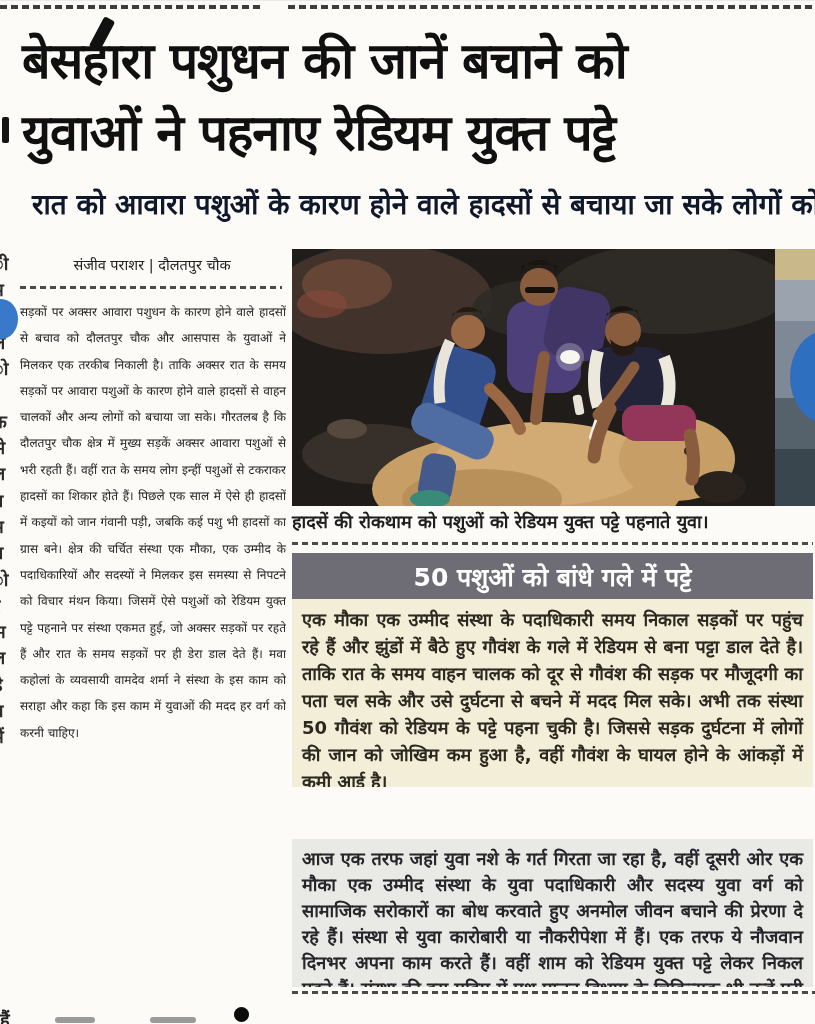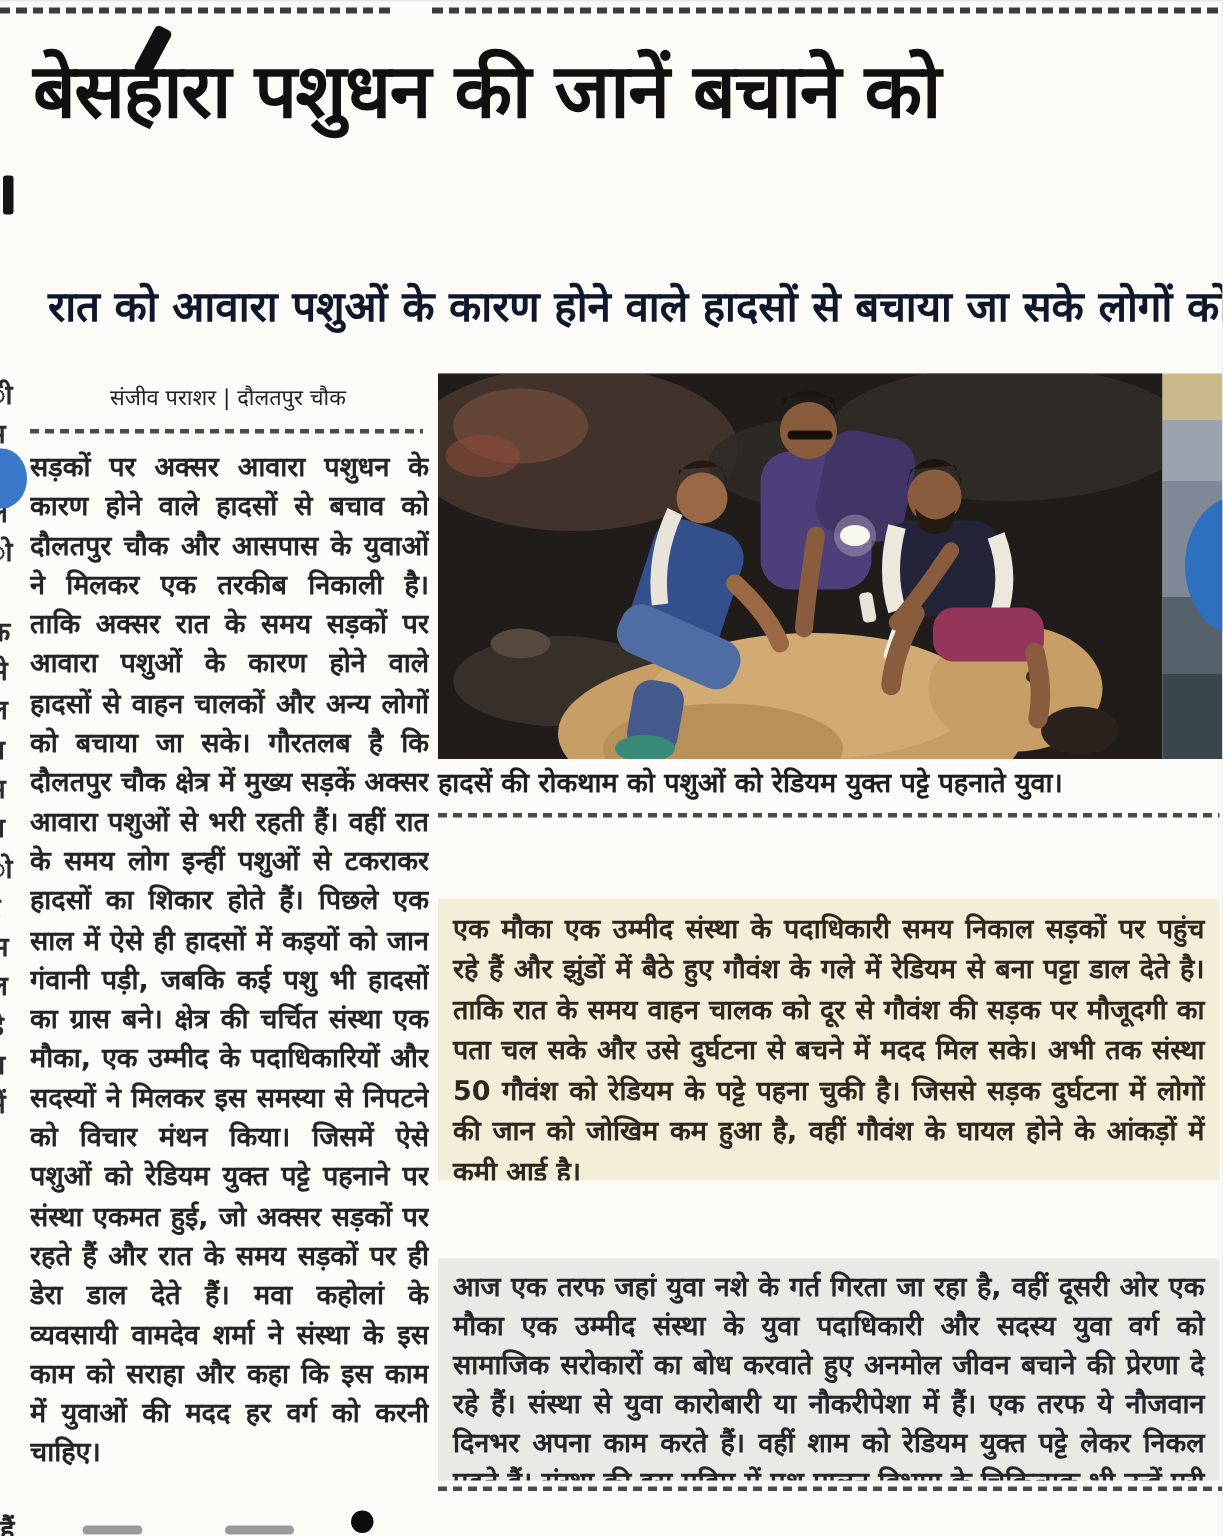--- a/index.html
+++ b/index.html
@@ -23,21 +23,21 @@
     position:absolute;left:32px;top:186px;width:792px;
     font-size:28px;line-height:36px;font-weight:700;color:#0f172a;
   }
   .byline{
     position:absolute;left:20px;top:253px;width:264px;
     text-align:center;font-size:14.5px;font-weight:400;color:#222;
   }
   .byline-rule{left:20px;top:285px;width:262px;}
   .body-col{
     position:absolute;left:20px;top:298px;width:266px;height:710px;
-    font-size:18px;font-weight:700;line-height:26.3px;
+    font-size:12px;font-weight:400;line-height:26.3px;
     text-align:justify;color:#242424;overflow:hidden;
   }
   .photo-wrap{
     position:absolute;left:292px;top:248px;width:483px;height:257px;
     background:#1f1b19;overflow:hidden;
   }
   .photo-strip{
     position:absolute;left:775px;top:248px;width:40px;height:257px;
     background:linear-gradient(180deg,#c9b98a 0 12%,#9aa3ae 12% 28%,#7e8896 28% 58%,#55626c 58% 78%,#39464e 78% 100%);
     overflow:hidden;
@@ -94,20 +94,21 @@
 
 <div class="page">
 
   <div class="dash" style="left:0;top:4px;width:262px;"></div>
   <div class="dash" style="left:288px;top:4px;width:527px;"></div>
   <div class="stray-mark-top"></div>
   <div class="stray-mark-line2"></div>
 
   <div class="headline">
     <div>बेसहारा पशुधन की जानें बचाने को</div>
+    <div>युवाओं ने पहनाए रेडियम युक्त पट्टे</div>
   </div>
 
   <div class="subheadline">रात को आवारा पशुओं के कारण होने वाले हादसों से बचाया जा सके लोगों को</div>
 
   <div class="byline">संजीव पराशर | दौलतपुर चौक</div>
   <div class="dash thin byline-rule"></div>
 
   <div class="gutter">ी
 म
 क
@@ -193,20 +194,21 @@
       </g>
     </svg>
   </div>
 
   <div class="photo-strip"></div>
   <div class="blue-blob-right"></div>
 
   <div class="caption">हादसें की रोकथाम को पशुओं को रेडियम युक्त पट्टे पहनाते युवा।</div>
   <div class="dash thin sep-caption"></div>
 
+  <div class="box-header box1-header">50 पशुओं को बांधे गले में पट्टे</div>
   <div class="box-body box1-body">एक मौका एक उम्मीद संस्था के पदाधिकारी समय निकाल सड़कों पर पहुंच रहे हैं और झुंडों में बैठे हुए गौवंश के गले में रेडियम से बना पट्टा डाल देते है। ताकि रात के समय वाहन चालक को दूर से गौवंश की सड़क पर मौजूदगी का पता चल सके और उसे दुर्घटना से बचने में मदद मिल सके। अभी तक संस्था 50 गौवंश को रेडियम के पट्टे पहना चुकी है। जिससे सड़क दुर्घटना में लोगों की जान को जोखिम कम हुआ है, वहीं गौवंश के घायल होने के आंकड़ों में कमी आई है।</div>
 
   <div class="box-body box2-body">आज एक तरफ जहां युवा नशे के गर्त गिरता जा रहा है, वहीं दूसरी ओर एक मौका एक उम्मीद संस्था के युवा पदाधिकारी और सदस्य युवा वर्ग को सामाजिक सरोकारों का बोध करवाते हुए अनमोल जीवन बचाने की प्रेरणा दे रहे हैं। संस्था से युवा कारोबारी या नौकरीपेशा में हैं। एक तरफ ये नौजवान दिनभर अपना काम करते हैं। वहीं शाम को रेडियम युक्त पट्टे लेकर निकल पड़ते हैं। संस्था की इस मुहिम में पशु पालन विभाग के चिकित्सक भी उन्हें पूरी मदद प्रदान कर रहे हैं।</div>
   <div class="dash thin sep-bottom"></div>
 
   <div class="bottom-frag">हैं</div>
   <div class="bottom-smudge a"></div>
   <div class="bottom-smudge b"></div>
   <div class="bottom-dot"></div>
 

